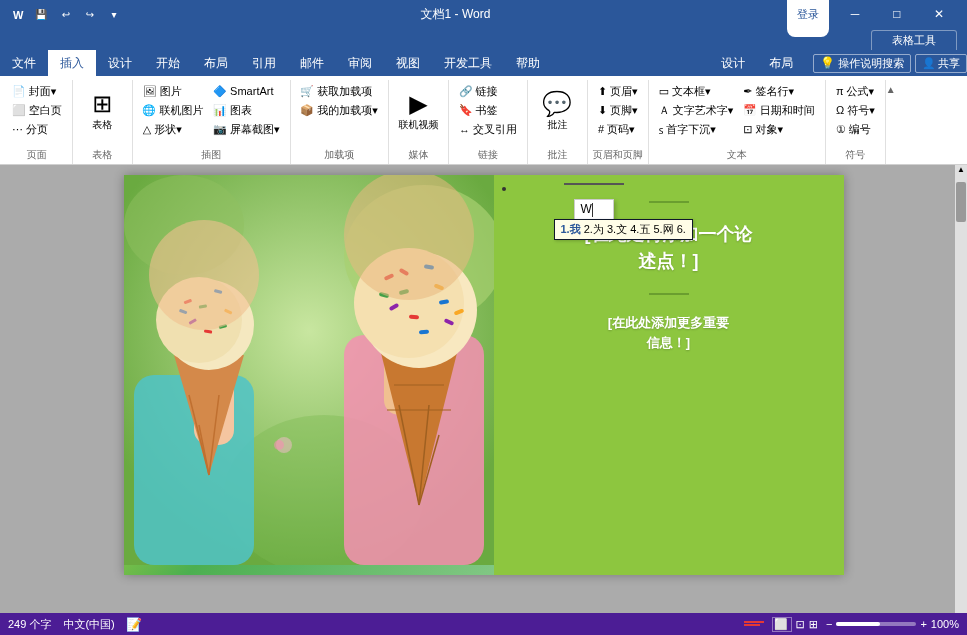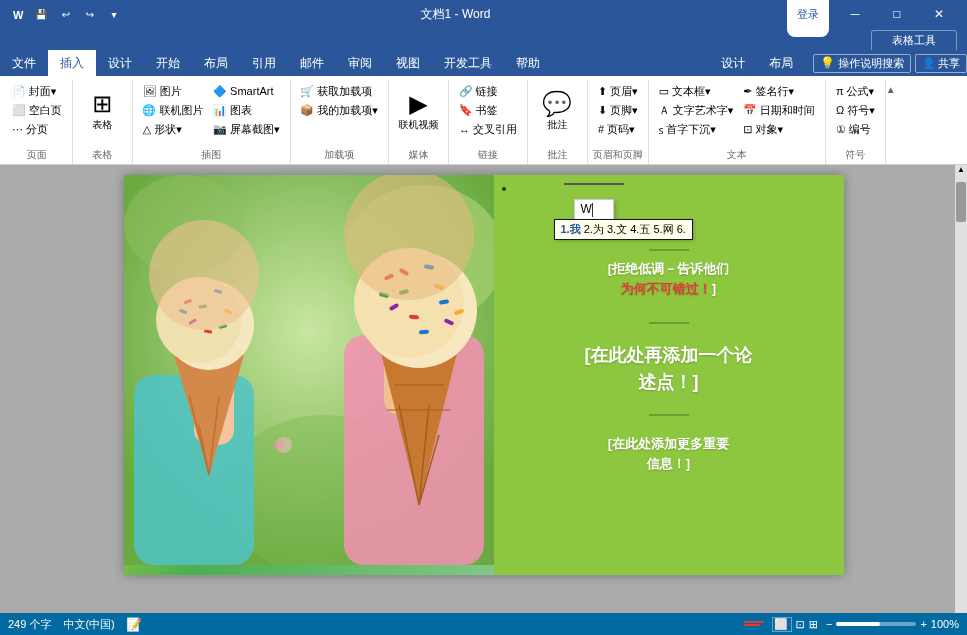--- a/index.html
+++ b/index.html
@@ -122,21 +122,21 @@
       cursor: pointer;
       border-radius: 2px;
       white-space: nowrap;
       font-size: 11px;
       height: 18px;
     }
 
     
     .status-bar {
       height: 22px;
-      background: #0369a1;
+      background: #4c1d95;
       display: flex;
       align-items: center;
       padding: 0 8px;
       color: white;
       font-size: 11px;
       position: absolute;
       bottom: 0;
       left: 0;
       right: 0;
     }
@@ -635,27 +635,20 @@
 
         <div class="autocomplete-popup">
           <span class="ac-selected">1.我</span>
           <span>  2.为</span>
           <span>  3.文</span>
           <span>  4.五</span>
           <span>  5.网</span>
           <span>  6.</span>
         </div>
 
-        <div class="content-section" style="margin-top:50px;">
-          <div class="divider-line"></div>
-          <div class="content-text" style="font-size:13px; font-weight:bold; margin: 6px 0;">
-            [拒绝低调－告诉他们<br>
-            <span style="color:#e53935;">为何不可错过！</span>]
-          </div>
-        </div>
 
         <div class="divider-line" style="margin: 10px auto;"></div>
 
         <div class="content-section" style="margin: 8px 0;">
           <div class="content-text" style="font-size:18px; font-weight:bold;">
             [在此处再添加一个论<br>述点！]
           </div>
         </div>
 
         <div class="divider-line" style="margin: 10px auto;"></div>

